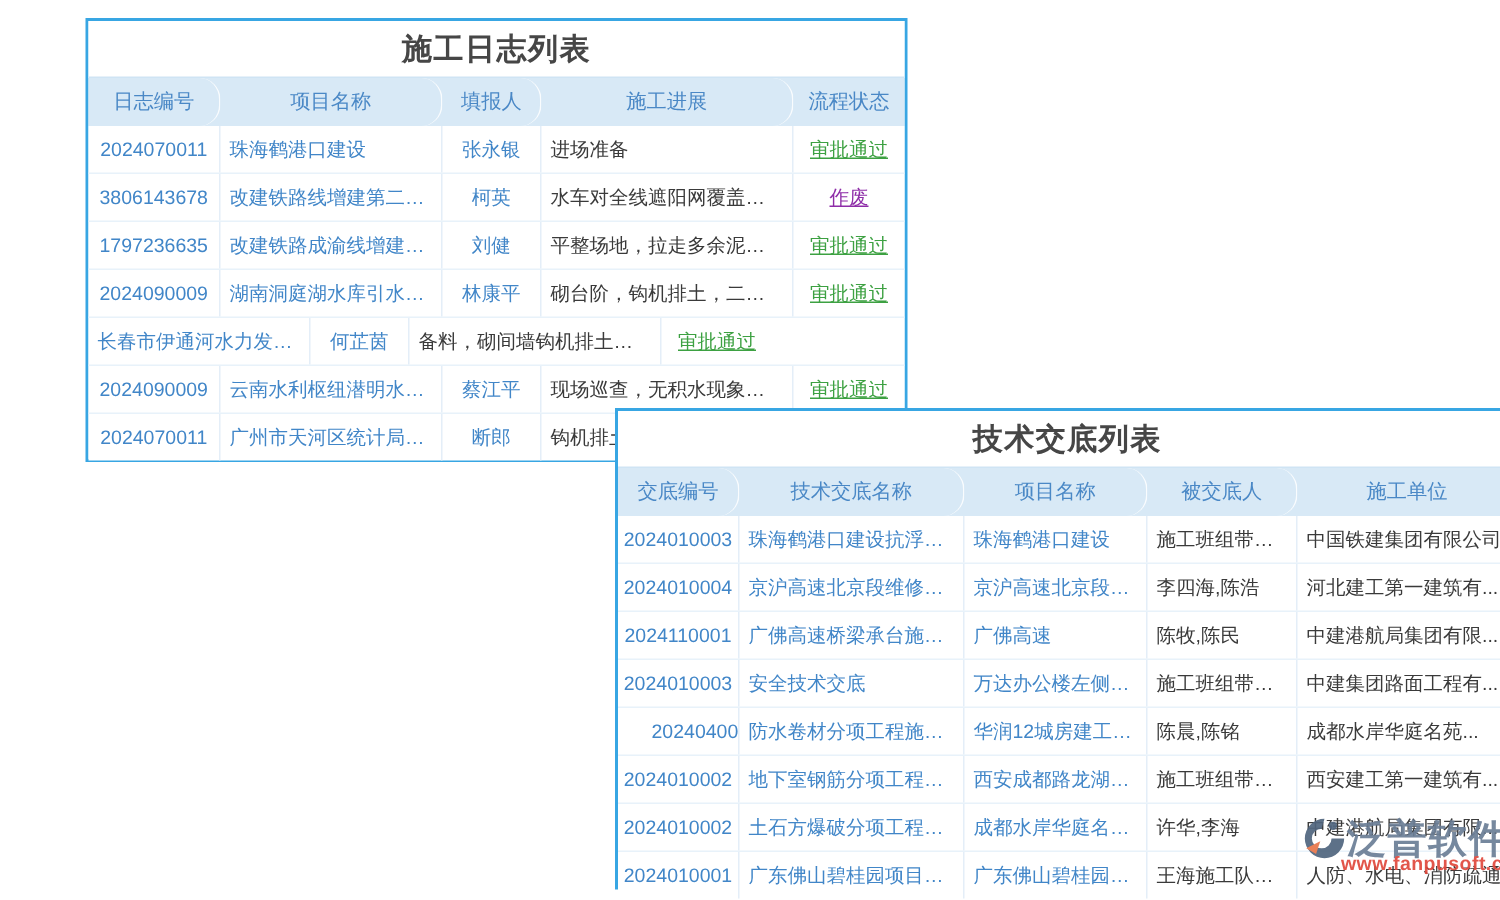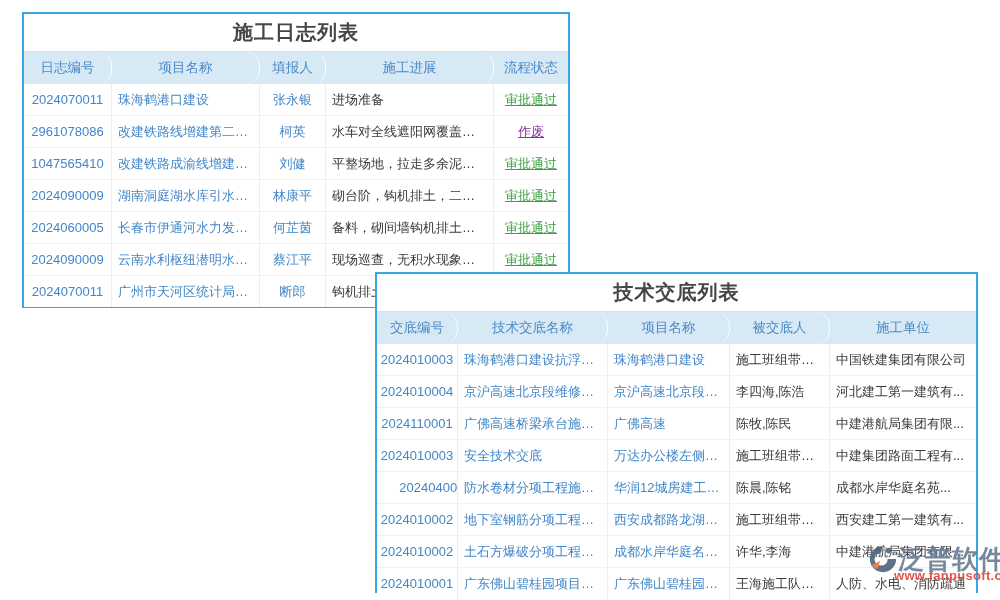--- a/index.html
+++ b/index.html
@@ -18,21 +18,21 @@
   }
   *{box-sizing:border-box;margin:0;padding:0;}
   html,body{width:1000px;height:600px;background:#ffffff;overflow:hidden;}
   body{font-family:"Liberation Sans","DejaVu Sans",sans-serif;}
   #stage{position:relative;width:1000px;height:600px;background:#ffffff;}
 
   .panel{
     position:absolute;
     background:#ffffff;
     border:2px solid var(--border-blue);
-    display:flex;flex-direction:column;
+    display:flex;flex-direction:column;margin-left:35px;
   }
   #log-panel{left:22px;top:12px;width:548px;height:296px;z-index:1;}
   #disclosure-panel{left:375px;top:272px;width:603px;height:321px;z-index:2;}
 
   .panel-title{
     height:38px;flex:0 0 38px;
     display:flex;align-items:center;justify-content:center;
     font-size:20px;font-weight:bold;color:var(--title-text);
     background:#ffffff;border-bottom:1px solid #cfe4f4;
     letter-spacing:1px;
@@ -108,48 +108,47 @@
         <div class="tr">
           <div class="td center c-link" style="width: 88px;">2024070011</div>
           <div class="td left c-link trunc" style="width: 148px;">珠海鹤港口建设</div>
           <div class="td center c-link" style="width: 66px;">张永银</div>
           <div class="td left trunc" style="width: 168px;">进场准备</div>
           <div class="td center status" style="width: 74px;">
             <span class="st-approved">审批通过</span>
           </div>
         </div>
         <div class="tr">
-          <div class="td center c-link" style="width: 88px;">2961078086</div>
+          <div class="td center c-link" style="width: 88px;">3806143678</div>
           <div class="td left c-link trunc" style="width: 148px;">改建铁路线增建第二线直...</div>
           <div class="td center c-link" style="width: 66px;">柯英</div>
           <div class="td left trunc" style="width: 168px;">水车对全线遮阳网覆盖点进...</div>
           <div class="td center status" style="width: 74px;">
             <span class="st-voided">作废</span>
           </div>
         </div>
         <div class="tr">
-          <div class="td center c-link" style="width: 88px;">1047565410</div>
+          <div class="td center c-link" style="width: 88px;">1797236635</div>
           <div class="td left c-link trunc" style="width: 148px;">改建铁路成渝线增建第二...</div>
           <div class="td center c-link" style="width: 66px; text-align: center;">刘健</div>
           <div class="td left trunc" style="width: 168px;">平整场地，拉走多余泥土15...</div>
           <div class="td center status" style="width: 74px;">
             <span class="st-approved">审批通过</span>
           </div>
         </div>
         <div class="tr">
           <div class="td center c-link" style="width: 88px;">2024090009</div>
           <div class="td left c-link trunc" style="width: 148px;">湖南洞庭湖水库引水工程...</div>
           <div class="td center c-link" style="width: 66px;">林康平</div>
           <div class="td left trunc" style="width: 168px;">砌台阶，钩机排土，二包砌...</div>
           <div class="td center status" style="width: 74px;">
             <span class="st-approved">审批通过</span>
           </div>
         </div>
         <div class="tr">
-          <div class="td center c-link" style="width: 88px;">2024060005</div>
           <div class="td left c-link trunc" style="width: 148px;">长春市伊通河水力发电厂...</div>
           <div class="td center c-link" style="width: 66px;">何芷茵</div>
           <div class="td left trunc" style="width: 168px;">备料，砌间墙钩机排土，瓦...</div>
           <div class="td center status" style="width: 74px;">
             <span class="st-approved">审批通过</span>
           </div>
         </div>
         <div class="tr">
           <div class="td center c-link" style="width: 88px;">2024090009</div>
           <div class="td left c-link trunc" style="width: 148px;">云南水利枢纽潜明水库一...</div>

